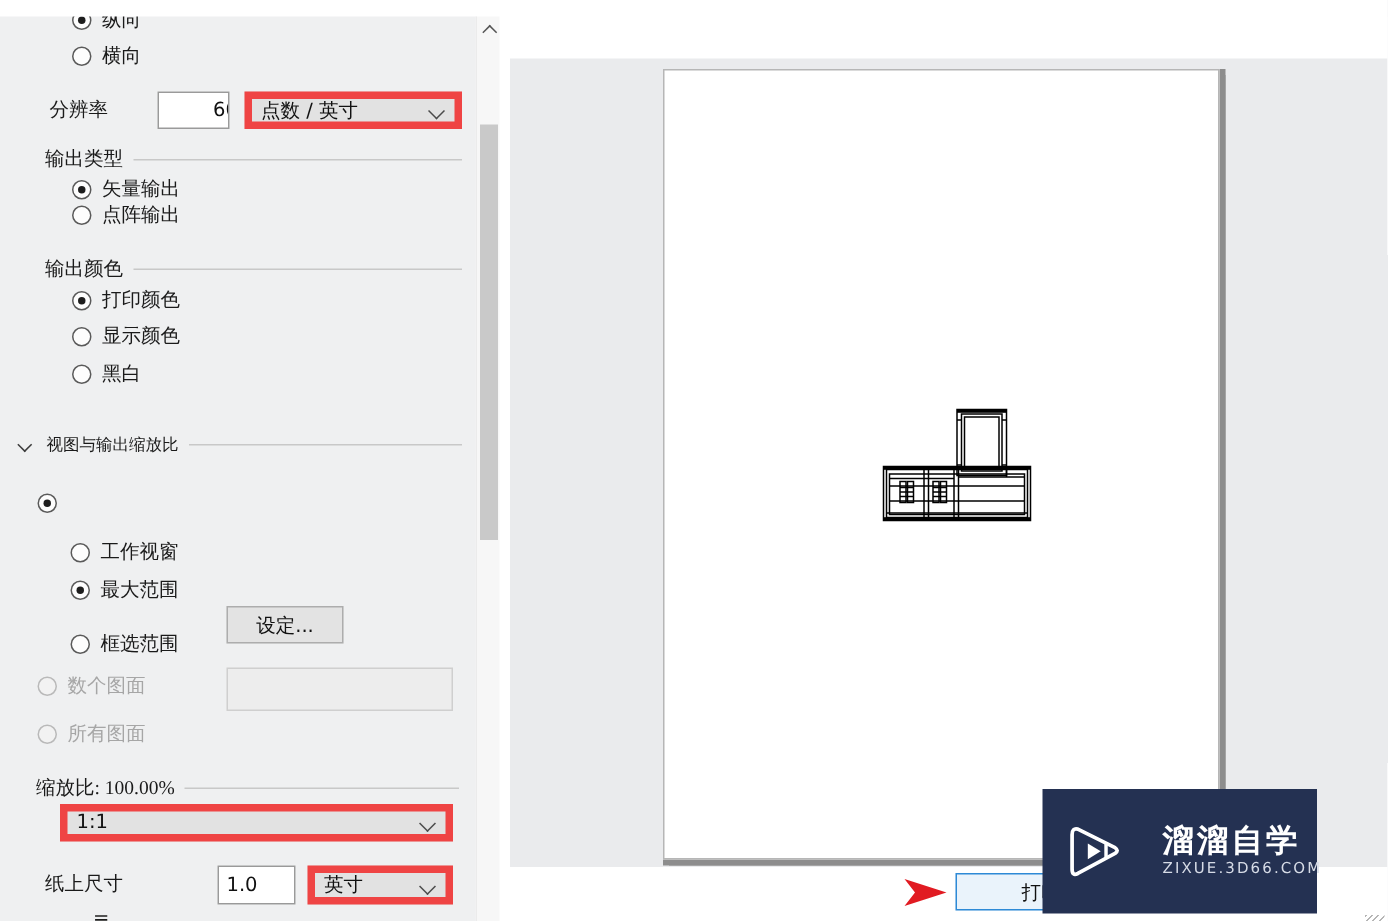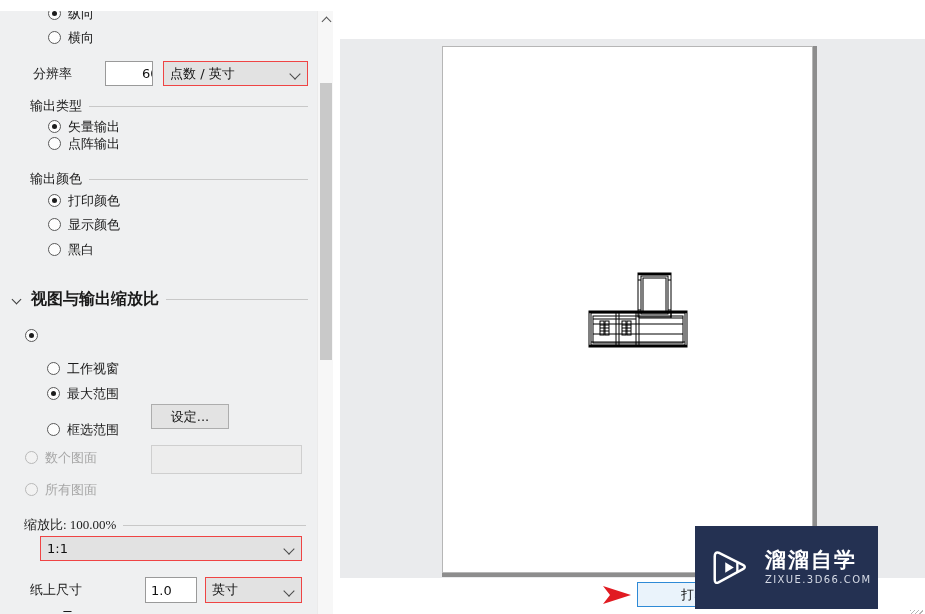--- a/index.html
+++ b/index.html
@@ -94,21 +94,21 @@
   }
   .tinput.flat {
     background: #ededed;
     border: 1px solid #cfcfcf;
   }
 
   
   .combo {
     position: absolute;
     background: #e2e2e2;
-    border: 1px solid #ef4444;
+    border: 5px solid #ef4444;
     display: flex;
     align-items: center;
     padding: 0 6px;
     font-size: 13px;
     color: #111;
     white-space: nowrap;
     overflow: hidden;
   }
   .combo .ctext { flex: 1 1 auto; overflow: hidden; }
   .chev {
@@ -263,21 +263,21 @@
   }
 
   
   .watermark {
     position: absolute;
     left: 695px; top: 515px;
     width: 183px; height: 83px;
     background: #243152;
     display: flex;
     align-items: center;
-    gap: 14px;
+    gap: 24px;
     padding-left: 14px;
   }
   .wm-logo { flex: none; width: 42px; height: 42px; }
   .wm-text { display: flex; flex-direction: column; gap: 4px; }
   .wm-main {
     font-size: 21px;
     letter-spacing: 2px;
     color: #ffffff;
     font-weight: bold;
     line-height: 1;
@@ -348,21 +348,21 @@
       <span class="rdot"></span>
       <span class="lbl">显示颜色</span>
     </div>
     <div class="radio" style="left:48px; top:232px;">
       <span class="rdot"></span>
       <span class="lbl">黑白</span>
     </div>
 
     <div class="group-head" style="left:12px; top:278px; width:296px;">
       <span class="caret-sm" style="transform:rotate(0deg);"></span>
-      <span class="grp-title" style="font-size:16px;font-weight:bold;">视图与输出缩放比</span>
+      <span class="grp-title" style="font-size:11px;">视图与输出缩放比</span>
       <span class="rule"></span>
     </div>
 
     <div class="radio" style="left:25px; top:318px;">
       <span class="rdot on"></span>
     </div>
 
     <div class="radio" style="left:47px; top:351px;">
       <span class="rdot"></span>
       <span class="lbl">工作视窗</span>

